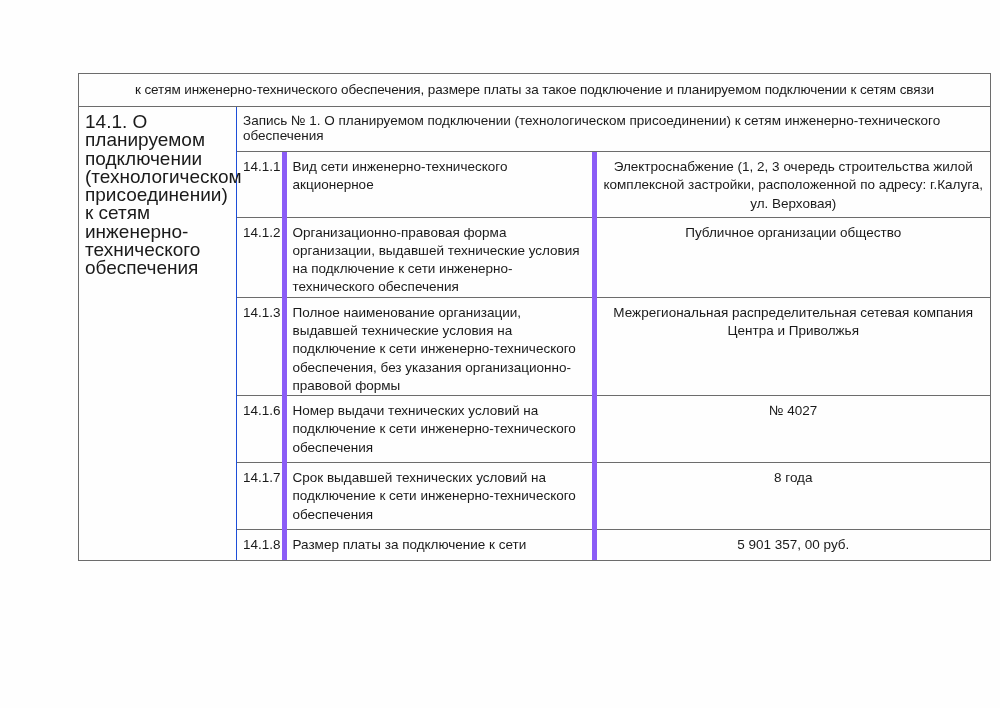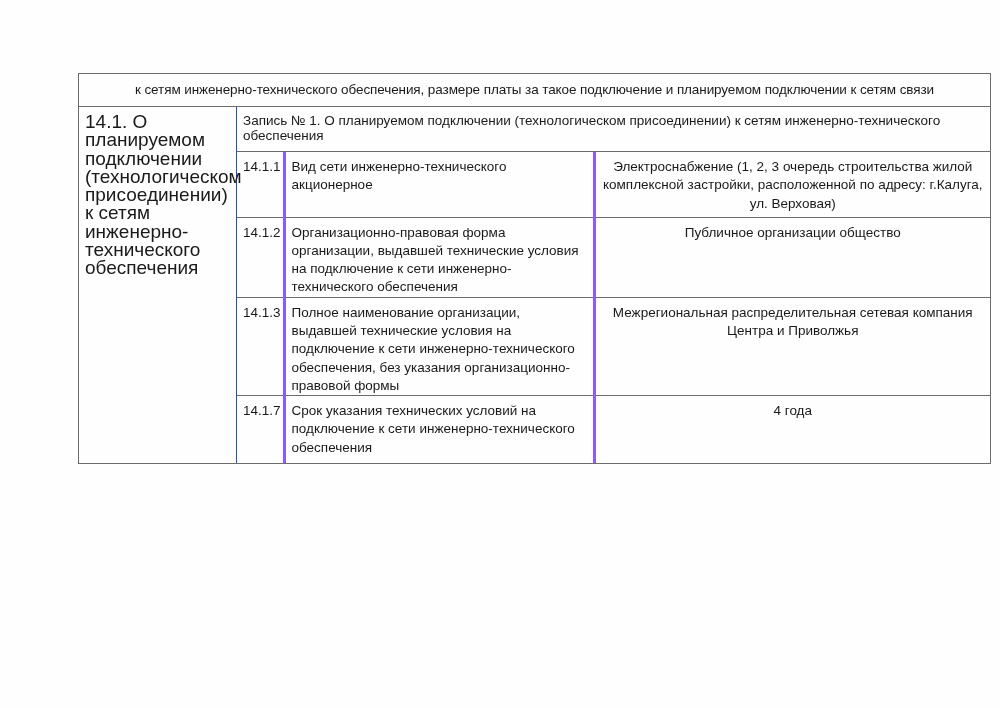--- a/index.html
+++ b/index.html
@@ -64,21 +64,21 @@
       border-collapse: collapse;
       width: 100%;
       table-layout: fixed;
     }
     table.items td {
       vertical-align: top;
       padding: 6px 6px 0 6px;
       line-height: 18.3px;
       font-size: 13.5px;
       border-bottom: 1px solid #6c6c6c;
-      border-right: 3px solid #8b5cf6;
+      border-right: 5px solid #8b5cf6;
       box-sizing: border-box;
     }
     table.items tr:last-child td {
       border-bottom: none;
     }
     table.items td:last-child {
       border-right: none;
       text-align: center;
     }
     col.c-num { width: 47px; }
@@ -119,23 +119,33 @@
             <tr class="h-2">
               <td class="num">14.1.2</td>
               <td>Организационно-правовая форма организации, выдавшей технические условия на подключение к сети инженерно-технического обеспечения</td>
               <td>Публичное организации общество</td>
             </tr>
             <tr class="h-3">
               <td class="num">14.1.3</td>
               <td>Полное наименование организации, выдавшей технические условия на подключение к сети инженерно-технического обеспечения, без указания организационно-правовой формы</td>
               <td>Межрегиональная распределительная сетевая компания Центра и Приволжья</td>
             </tr>
+            <tr class="h-6">
+              <td class="num">14.1.6</td>
+              <td>Номер выдачи технических условий на подключение к сети инженерно-технического обеспечения</td>
+              <td>№ 4027</td>
+            </tr>
             <tr class="h-7">
               <td class="num">14.1.7</td>
-              <td>Срок указания технических условий на подключение к сети инженерно-технического обеспечения</td>
-              <td>4 года</td>
+              <td>Срок выдавшей технических условий на подключение к сети инженерно-технического обеспечения</td>
+              <td>8 года</td>
+            </tr>
+            <tr class="h-8">
+              <td class="num">14.1.8</td>
+              <td>Размер платы за подключение к сети</td>
+              <td>5 901 357, 00 руб.</td>
             </tr>
           </tbody>
         </table>
       </div>
     </div>
   </div>
 </div>
 
 </body></html>

